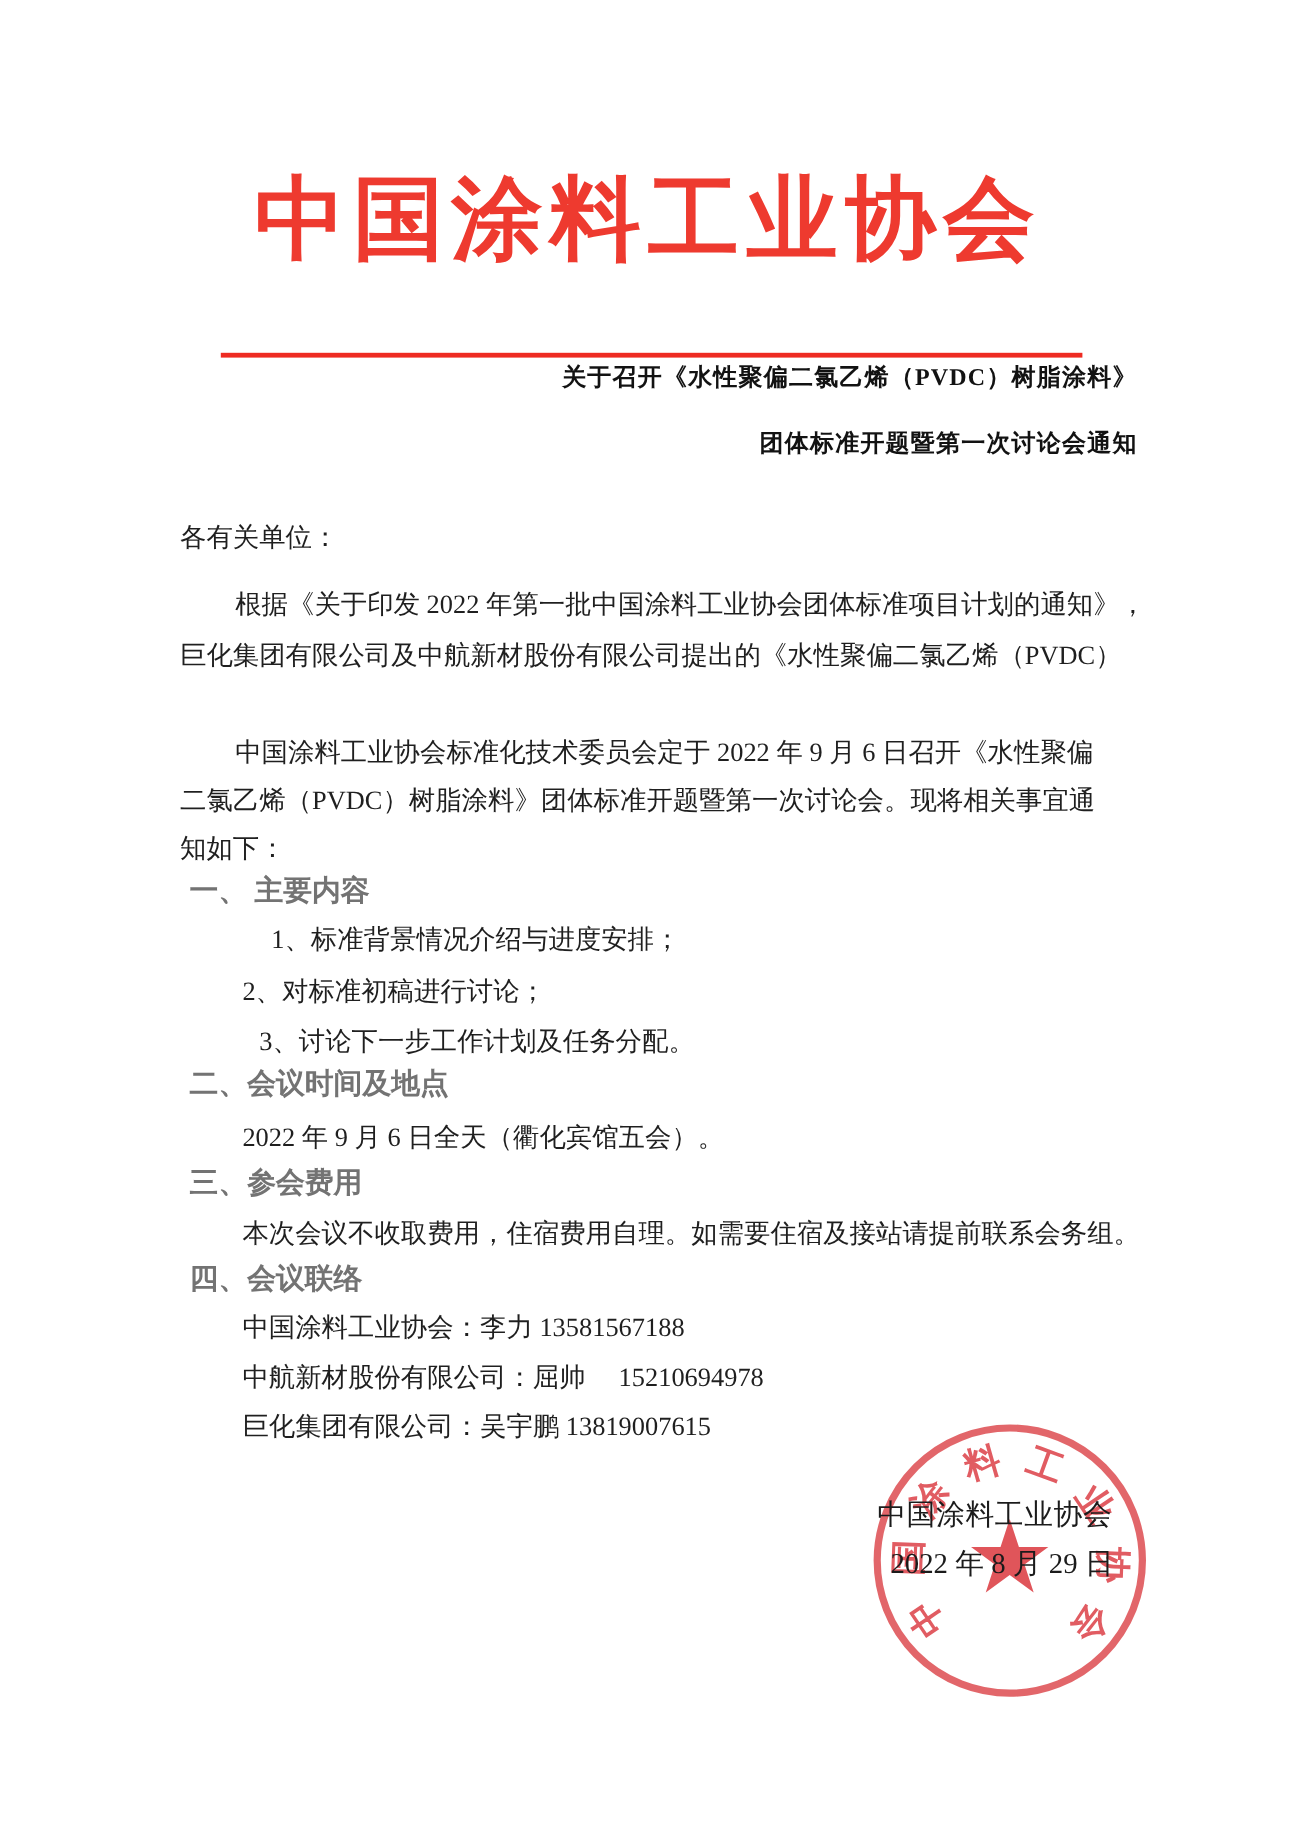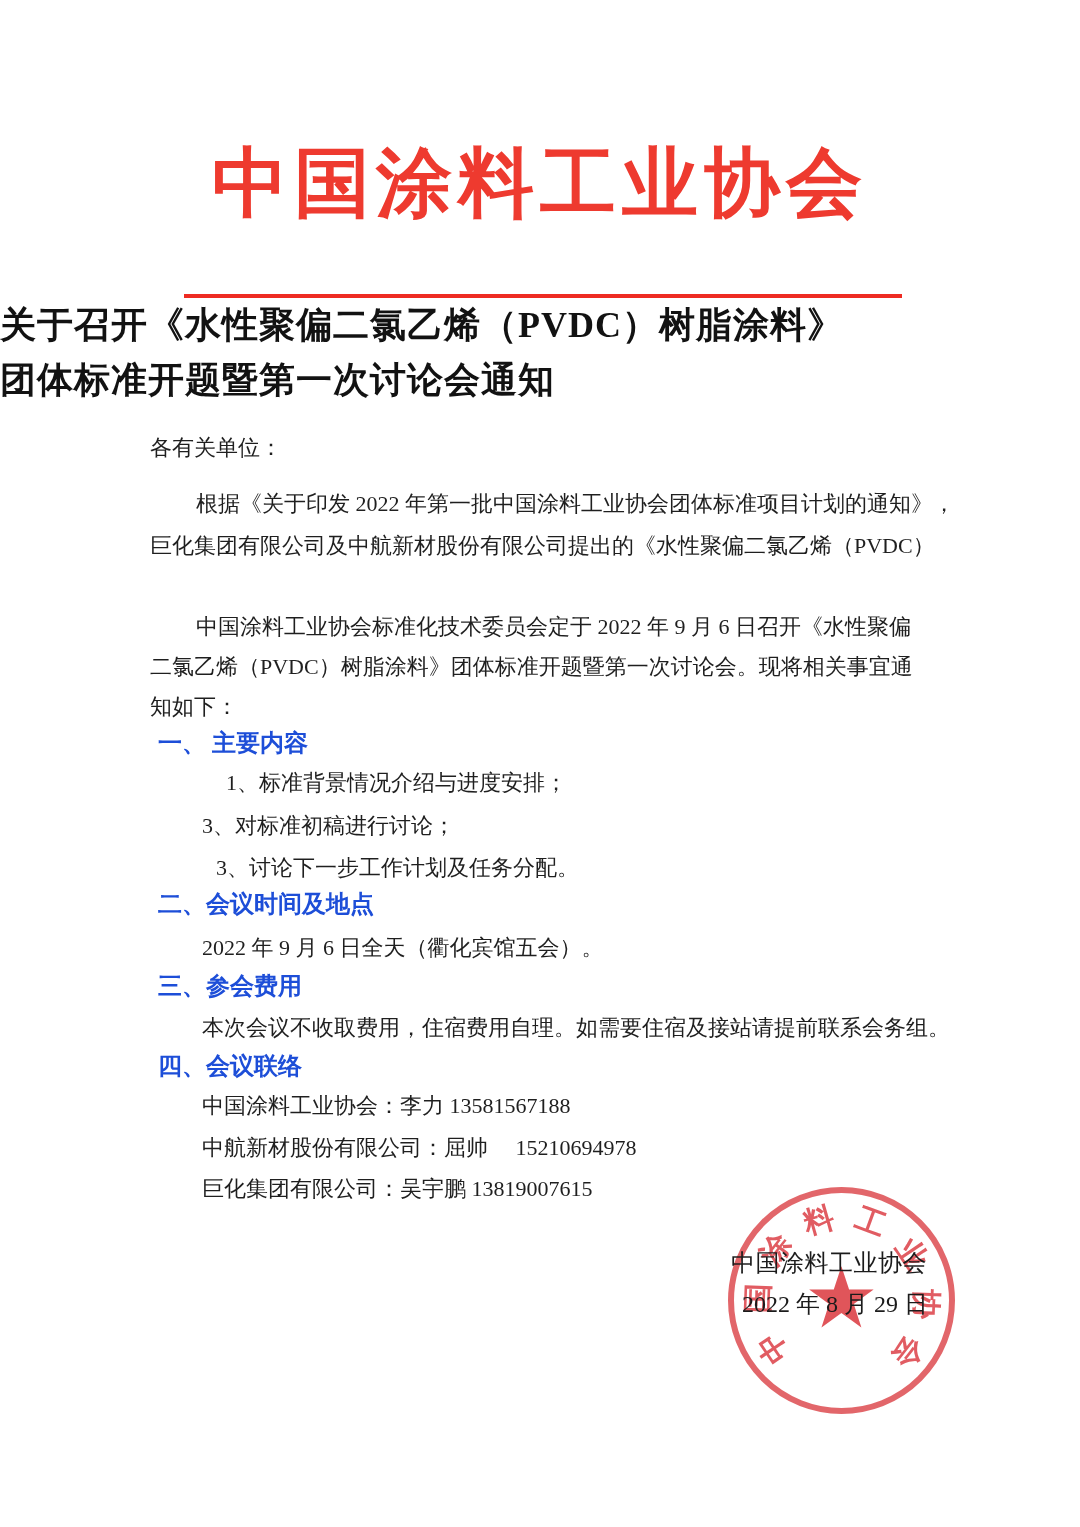--- a/index.html
+++ b/index.html
@@ -27,36 +27,36 @@
     line-height:1.25;
     white-space:nowrap;
   }
   .red-rule{
     position:absolute;top:294px;left:184px;
     width:718px;height:4px;
     background:var(--rule-red);
   }
   .doc-title{
     position:absolute;left:0;width:948px;
-    text-align:left;
-    font-size:36px;font-weight:bold;
+    text-align:right;
+    font-size:20px;font-weight:bold;
     letter-spacing:1px;
     white-space:nowrap;
     color:#121212;
   }
   .doc-title.l1{top:301px;}
   .doc-title.l2{top:356px;}
   .ln{
     position:absolute;
     font-size:22px;
     line-height:30px;
     white-space:pre;
     color:var(--ink);
   }
-  .head{font-size:24px;font-weight:bold;color:#1d4ed8;}
+  .head{font-size:24px;font-weight:bold;color:#737373;}
   .stamp{
     position:absolute;left:728px;top:1187px;
     width:227px;height:227px;
     z-index:1;
   }
   .stamp-ring{
     position:absolute;left:0;top:0;right:0;bottom:0;
     border:6px solid rgba(221,75,80,0.85);
     border-radius:50%;
   }
@@ -99,21 +99,21 @@
 
   <div class="ln" style="top:489px;left:196px;">根据《关于印发 2022 年第一批中国涂料工业协会团体标准项目计划的通知》，</div>
   <div class="ln" style="top:531px;left:150px;">巨化集团有限公司及中航新材股份有限公司提出的《水性聚偏二氯乙烯（PVDC）</div>
 
   <div class="ln" style="top:612px;left:196px;">中国涂料工业协会标准化技术委员会定于 2022 年 9 月 6 日召开《水性聚偏</div>
   <div class="ln" style="top:652px;left:150px;">二氯乙烯（PVDC）树脂涂料》团体标准开题暨第一次讨论会。现将相关事宜通</div>
   <div class="ln" style="top:692px;left:150px;">知如下：</div>
 
   <div class="ln head" style="top:728px;left:158px;">一、 主要内容</div>
   <div class="ln" style="top:768px;left:202px;margin-left:24px;">1、标准背景情况介绍与进度安排；</div>
-  <div class="ln" style="top:811px;left:202px;">3、对标准初稿进行讨论；</div>
+  <div class="ln" style="top:811px;left:202px;">2、对标准初稿进行讨论；</div>
   <div class="ln" style="top:853px;left:216px;">3、讨论下一步工作计划及任务分配。</div>
 
   <div class="ln head" style="top:889px;left:158px;">二、会议时间及地点</div>
   <div class="ln" style="top:933px;left:202px;">2022 年 9 月 6 日全天（衢化宾馆五会）。</div>
 
   <div class="ln head" style="top:971px;left:158px;">三、参会费用</div>
   <div class="ln" style="top:1013px;left:202px;">本次会议不收取费用，住宿费用自理。如需要住宿及接站请提前联系会务组。</div>
 
   <div class="ln head" style="top:1051px;left:158px;">四、会议联络</div>
   <div class="ln" style="top:1091px;left:202px;text-align:center;">中国涂料工业协会：李力 13581567188</div>

